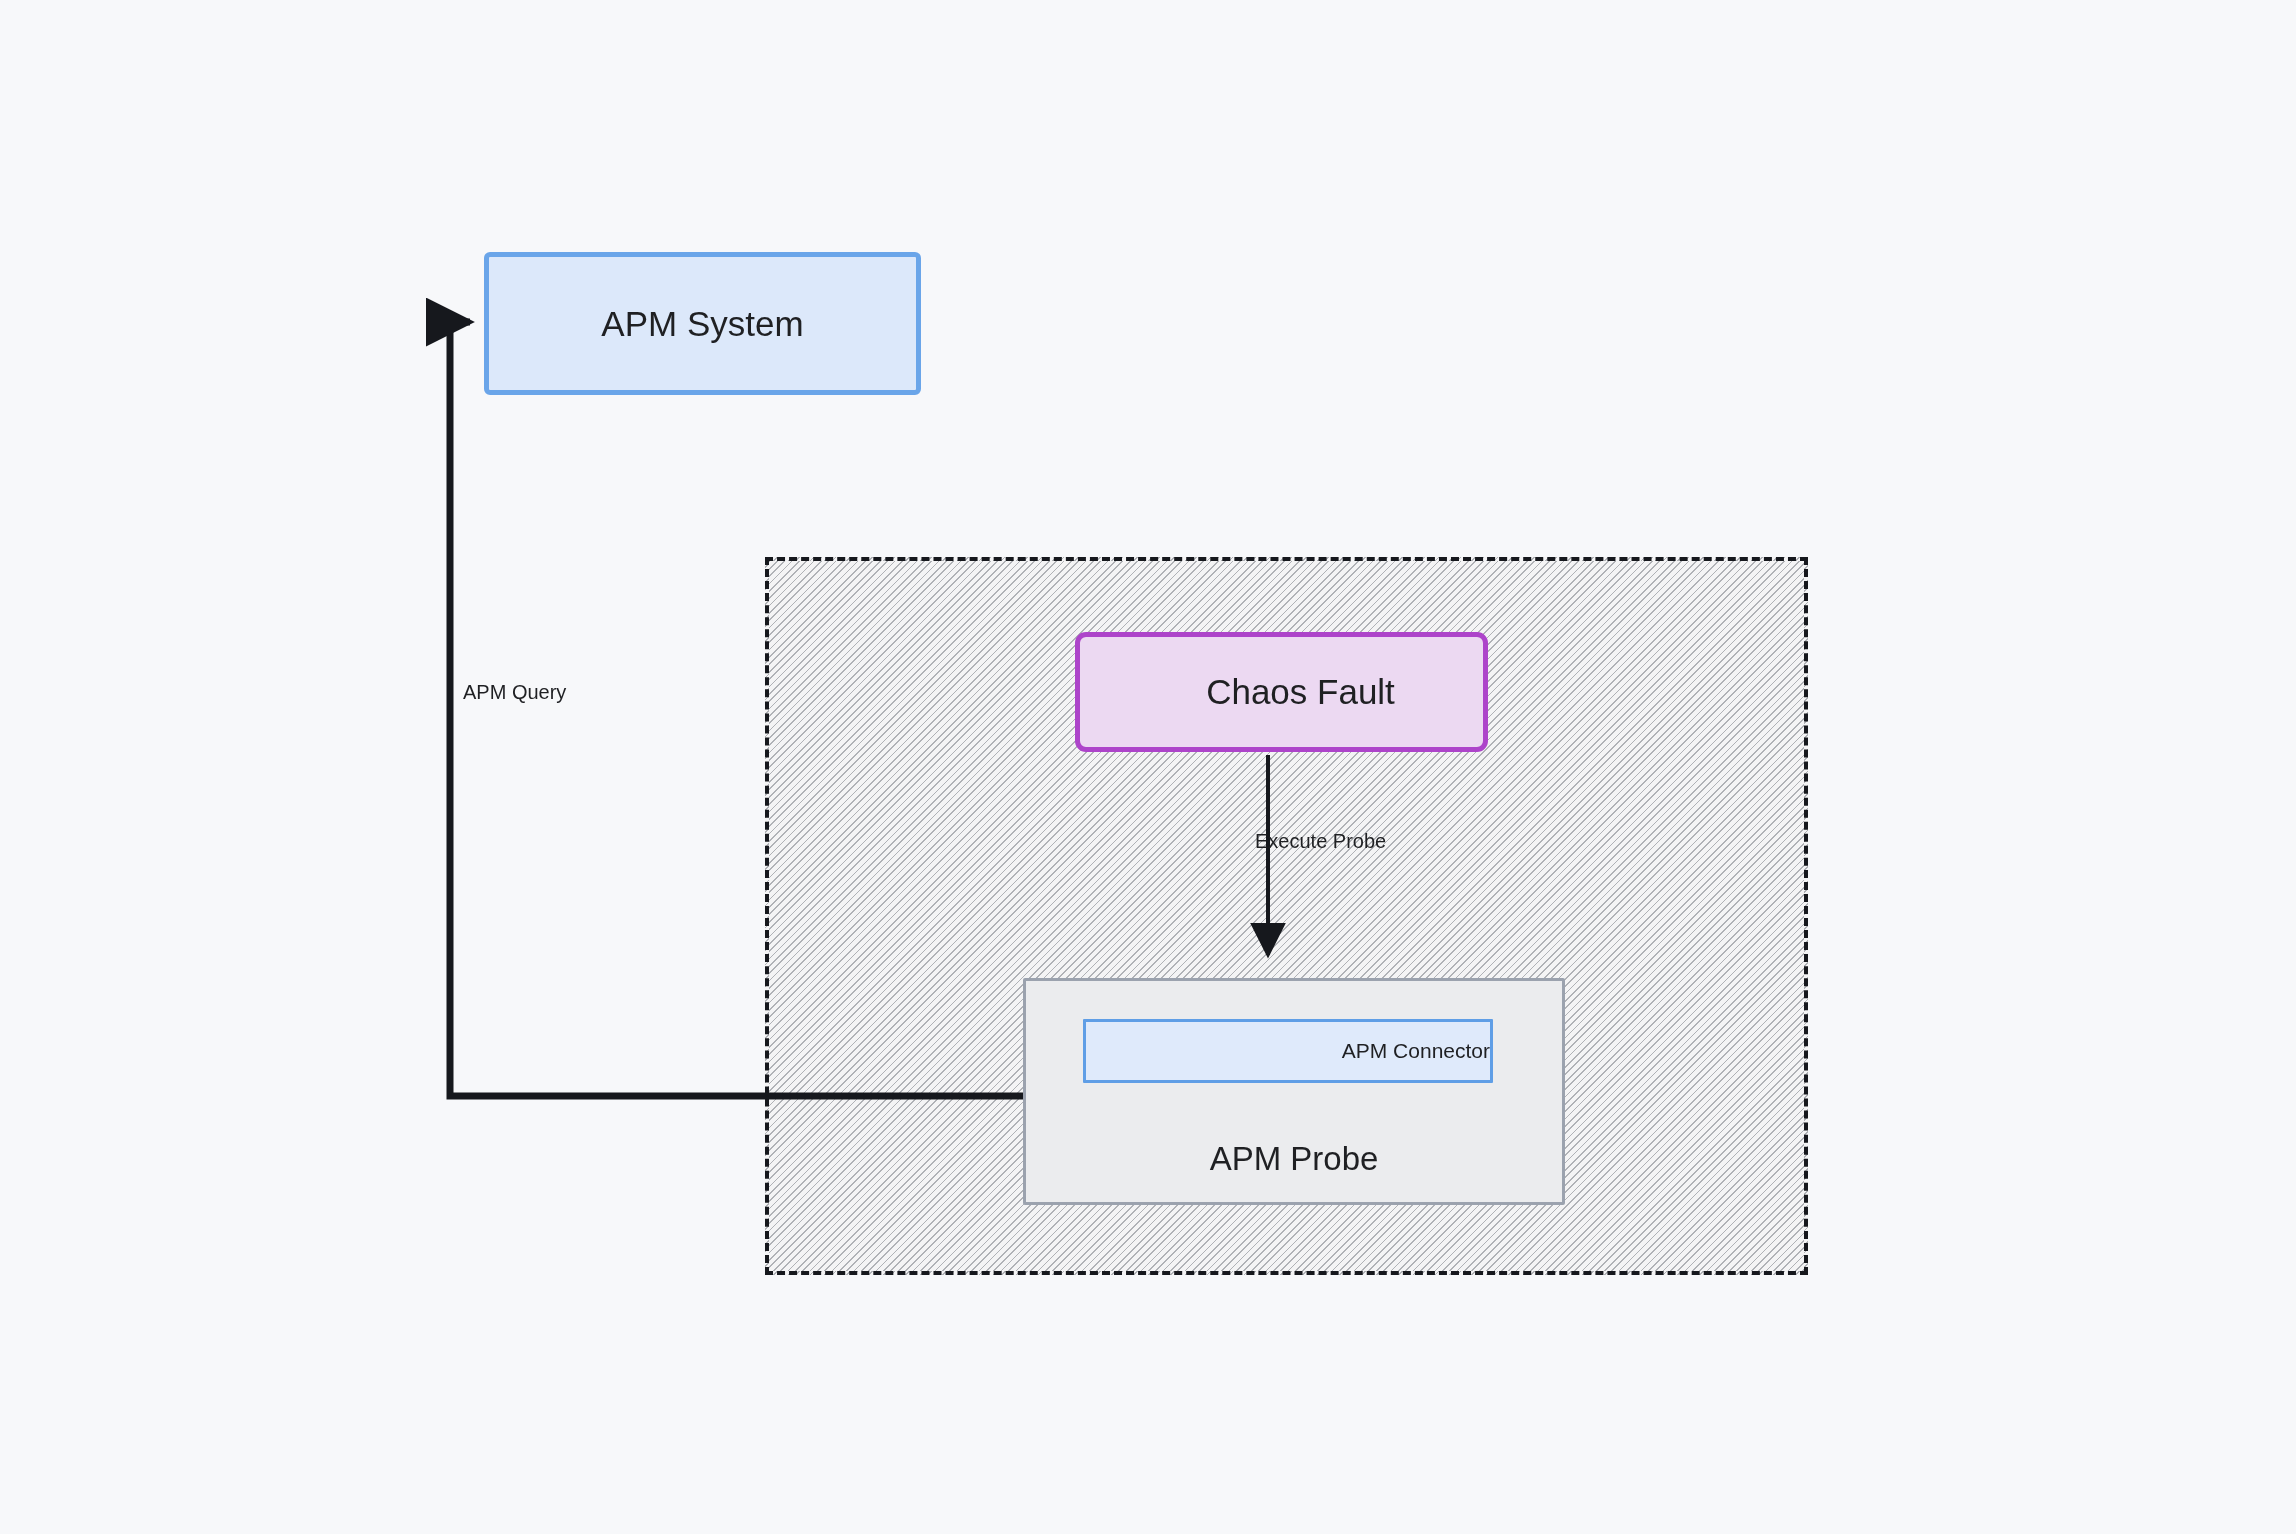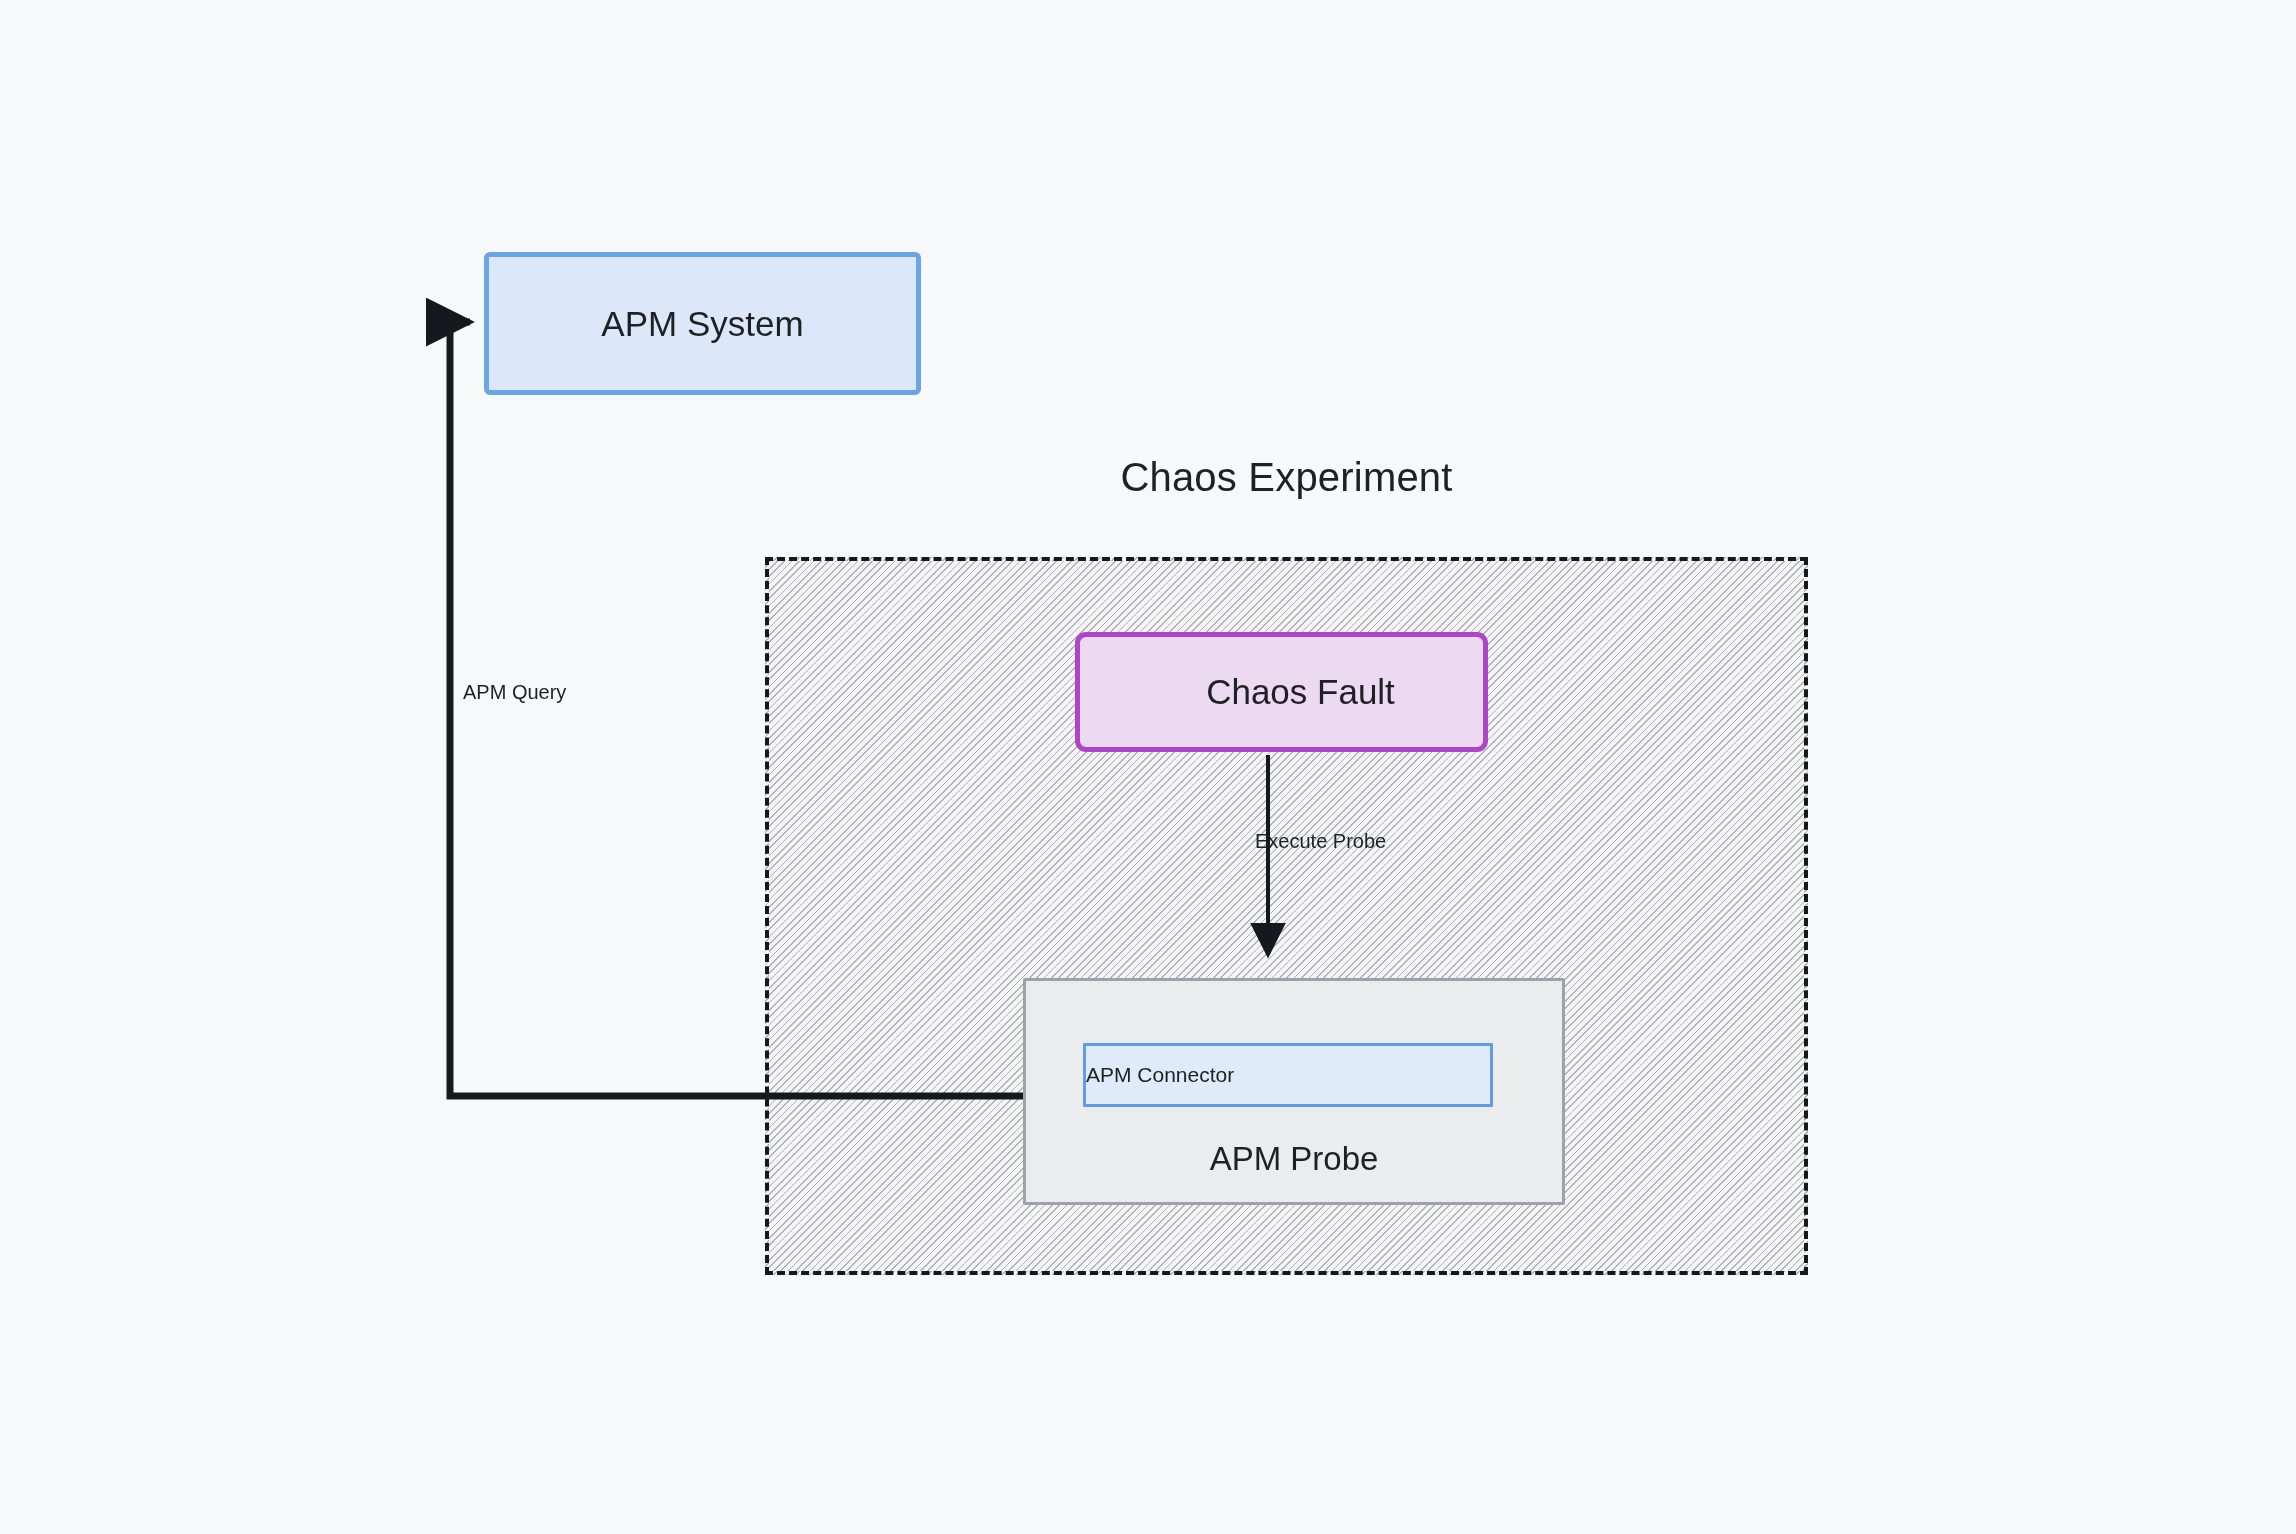--- a/index.html
+++ b/index.html
@@ -105,24 +105,23 @@
     left: 57px;
     top: 38px;
     width: 410px;
     height: 64px;
     box-sizing: border-box;
     background: #dfeafb;
     border: 3px solid #5f9ee6;
     border-radius: 1px;
     display: flex;
     align-items: center;
-    justify-content: flex-start;
+    justify-content: flex-end;
     font-size: 21px;
     color: #1f2023;
-    margin-top: 24px;
   }
 
   
   .edge-label {
     position: absolute;
     color: #1f2023;
     font-size: 20px;
     white-space: nowrap;
   }
   .label-apm-query { left: 463px; top: 681px; }
@@ -137,21 +136,20 @@
     height: 1534px;
     overflow: visible;
     pointer-events: none;
   }
 </style>
 </head>
 <body>
 
 <div id="canvas">
 
-  <div class="experiment-title">Chaos Experiment</div>
 
   <div class="experiment-box"></div>
 
   <svg id="edges" viewBox="0 0 2296 1534" width="2296" height="1534">
     <defs>
       <marker id="arrow-right" viewBox="0 0 10 10" refX="9" refY="5" markerWidth="7" markerHeight="7" orient="auto-start-reverse">
         <path d="M 0 0 L 10 5 L 0 10 z" fill="#16181d"></path>
       </marker>
       <marker id="arrow-down" viewBox="0 0 10 10" refX="9" refY="5" markerWidth="9" markerHeight="9" orient="auto-start-reverse">
         <path d="M 0 0 L 10 5 L 0 10 z" fill="#16181d"></path>

